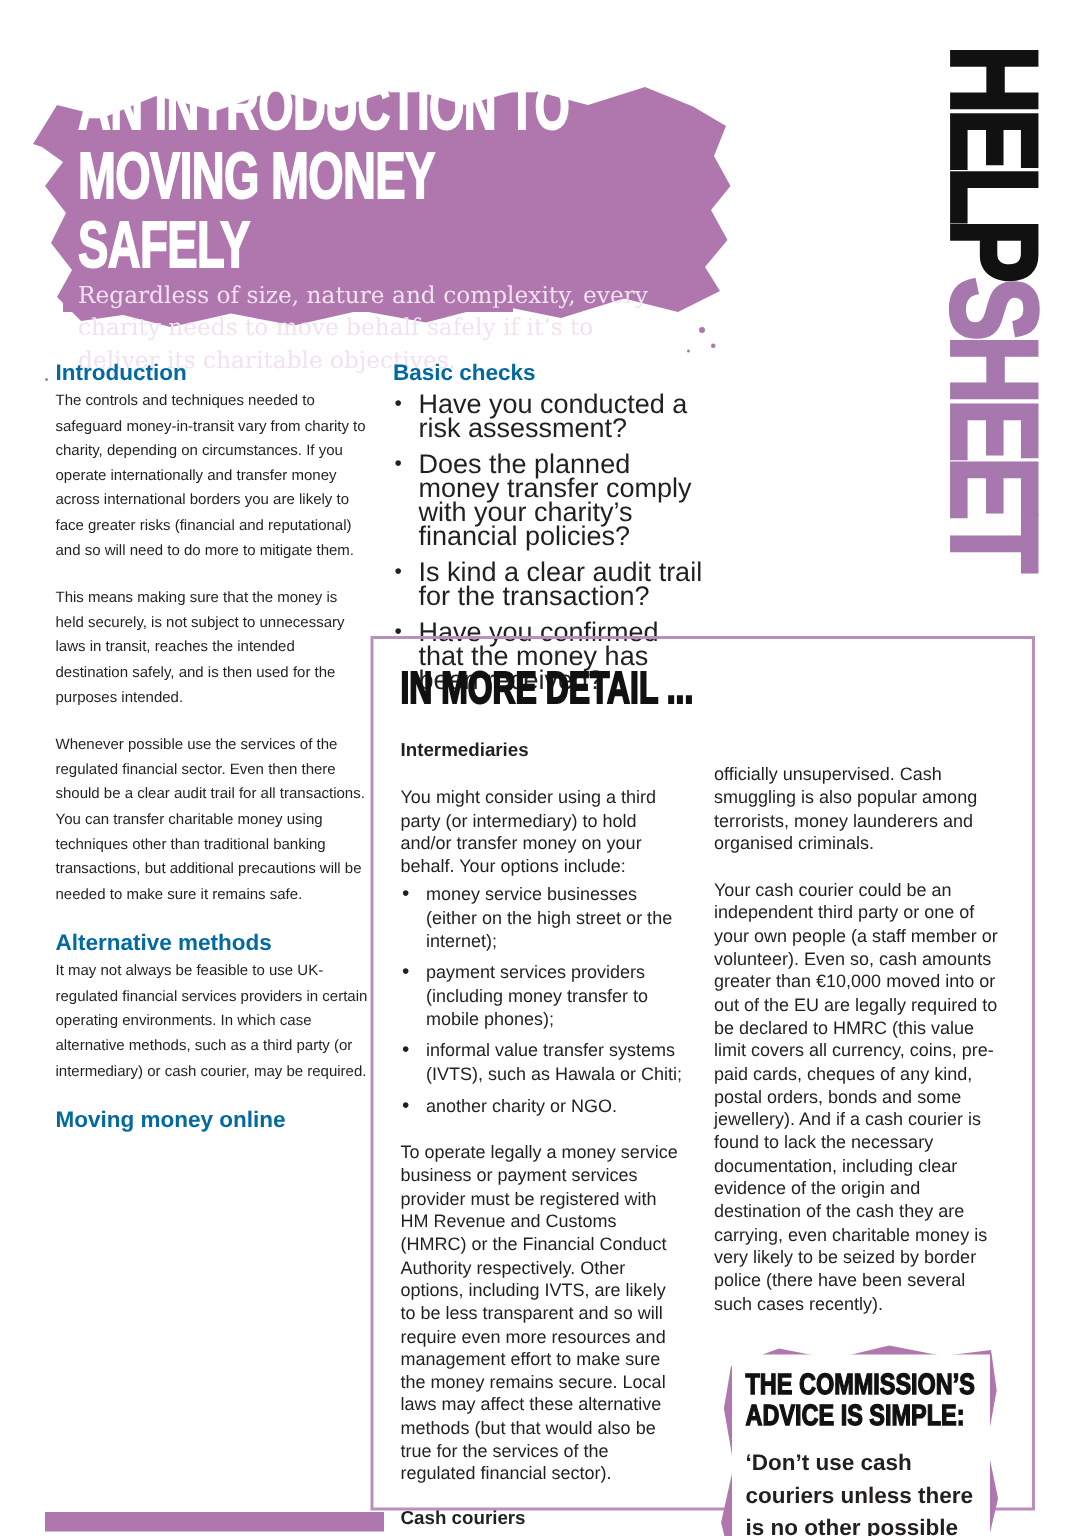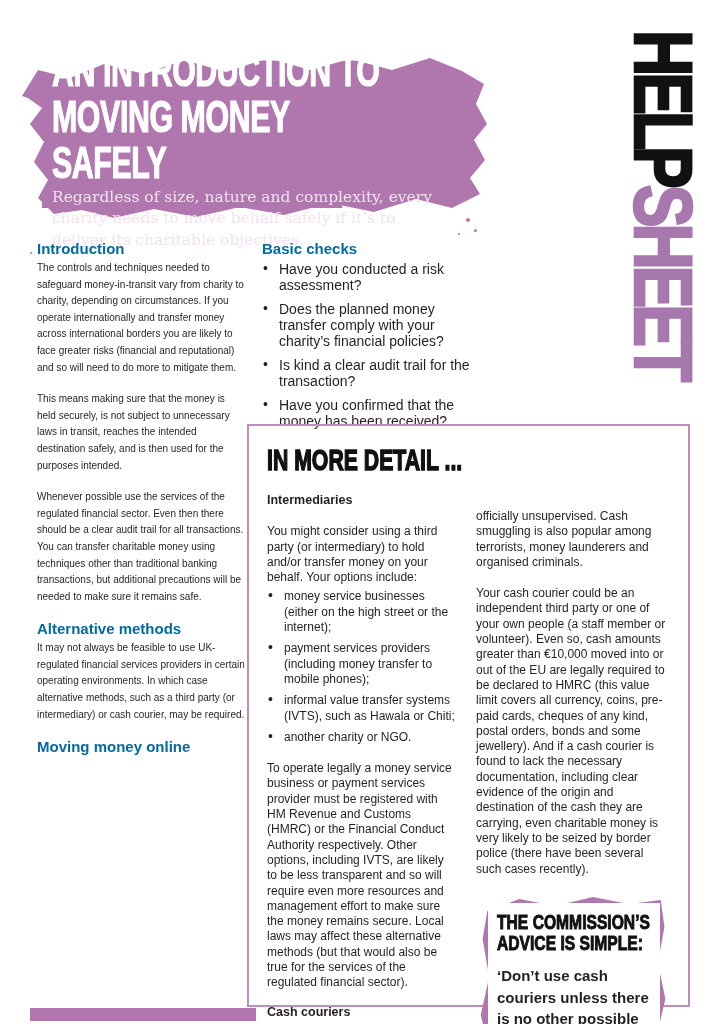--- a/index.html
+++ b/index.html
@@ -30,21 +30,21 @@
   
   .col-left{position:absolute;left:37px;top:240px;width:208px;}
   .col-mid{position:absolute;left:262px;top:240px;width:212px;}
   h3.sec{margin:0 0 3px 0;font-size:15px;line-height:17px;font-weight:700;color:#0369a1;}
   .sec-gap{margin-top:17px;}
   .body-p{margin:0 0 15px 0;font-size:10px;line-height:16.6px;}
   .body-p:last-child{margin-bottom:0;}
 
   ul.dots{margin:4px 0 12px 0;padding:0;list-style:none;}
   ul.dots li{position:relative;padding-left:17px;margin-bottom:8px;
-             font-size:14px;line-height:16px;}
+             font-size:18px;line-height:16px;}
   ul.dots li::before{content:"•";position:absolute;left:1px;top:-1px;font-size:14px;}
 
   
   .detail-box{position:absolute;left:247px;top:424px;width:443px;height:583px;
               border:2px solid #bb8fbb;box-sizing:border-box;padding:16px 18px 12px 18px;}
   .detail-heading{font-weight:800;font-size:25px;letter-spacing:0px;color:#111;
                   transform:scale(0.85,1.2);transform-origin:0 0;
                   -webkit-text-stroke:1.2px #111;white-space:nowrap;}
   .detail-cols{display:flex;gap:20px;margin-top:22px;}
   .dcol{width:194px;font-size:12px;line-height:15.3px;}

